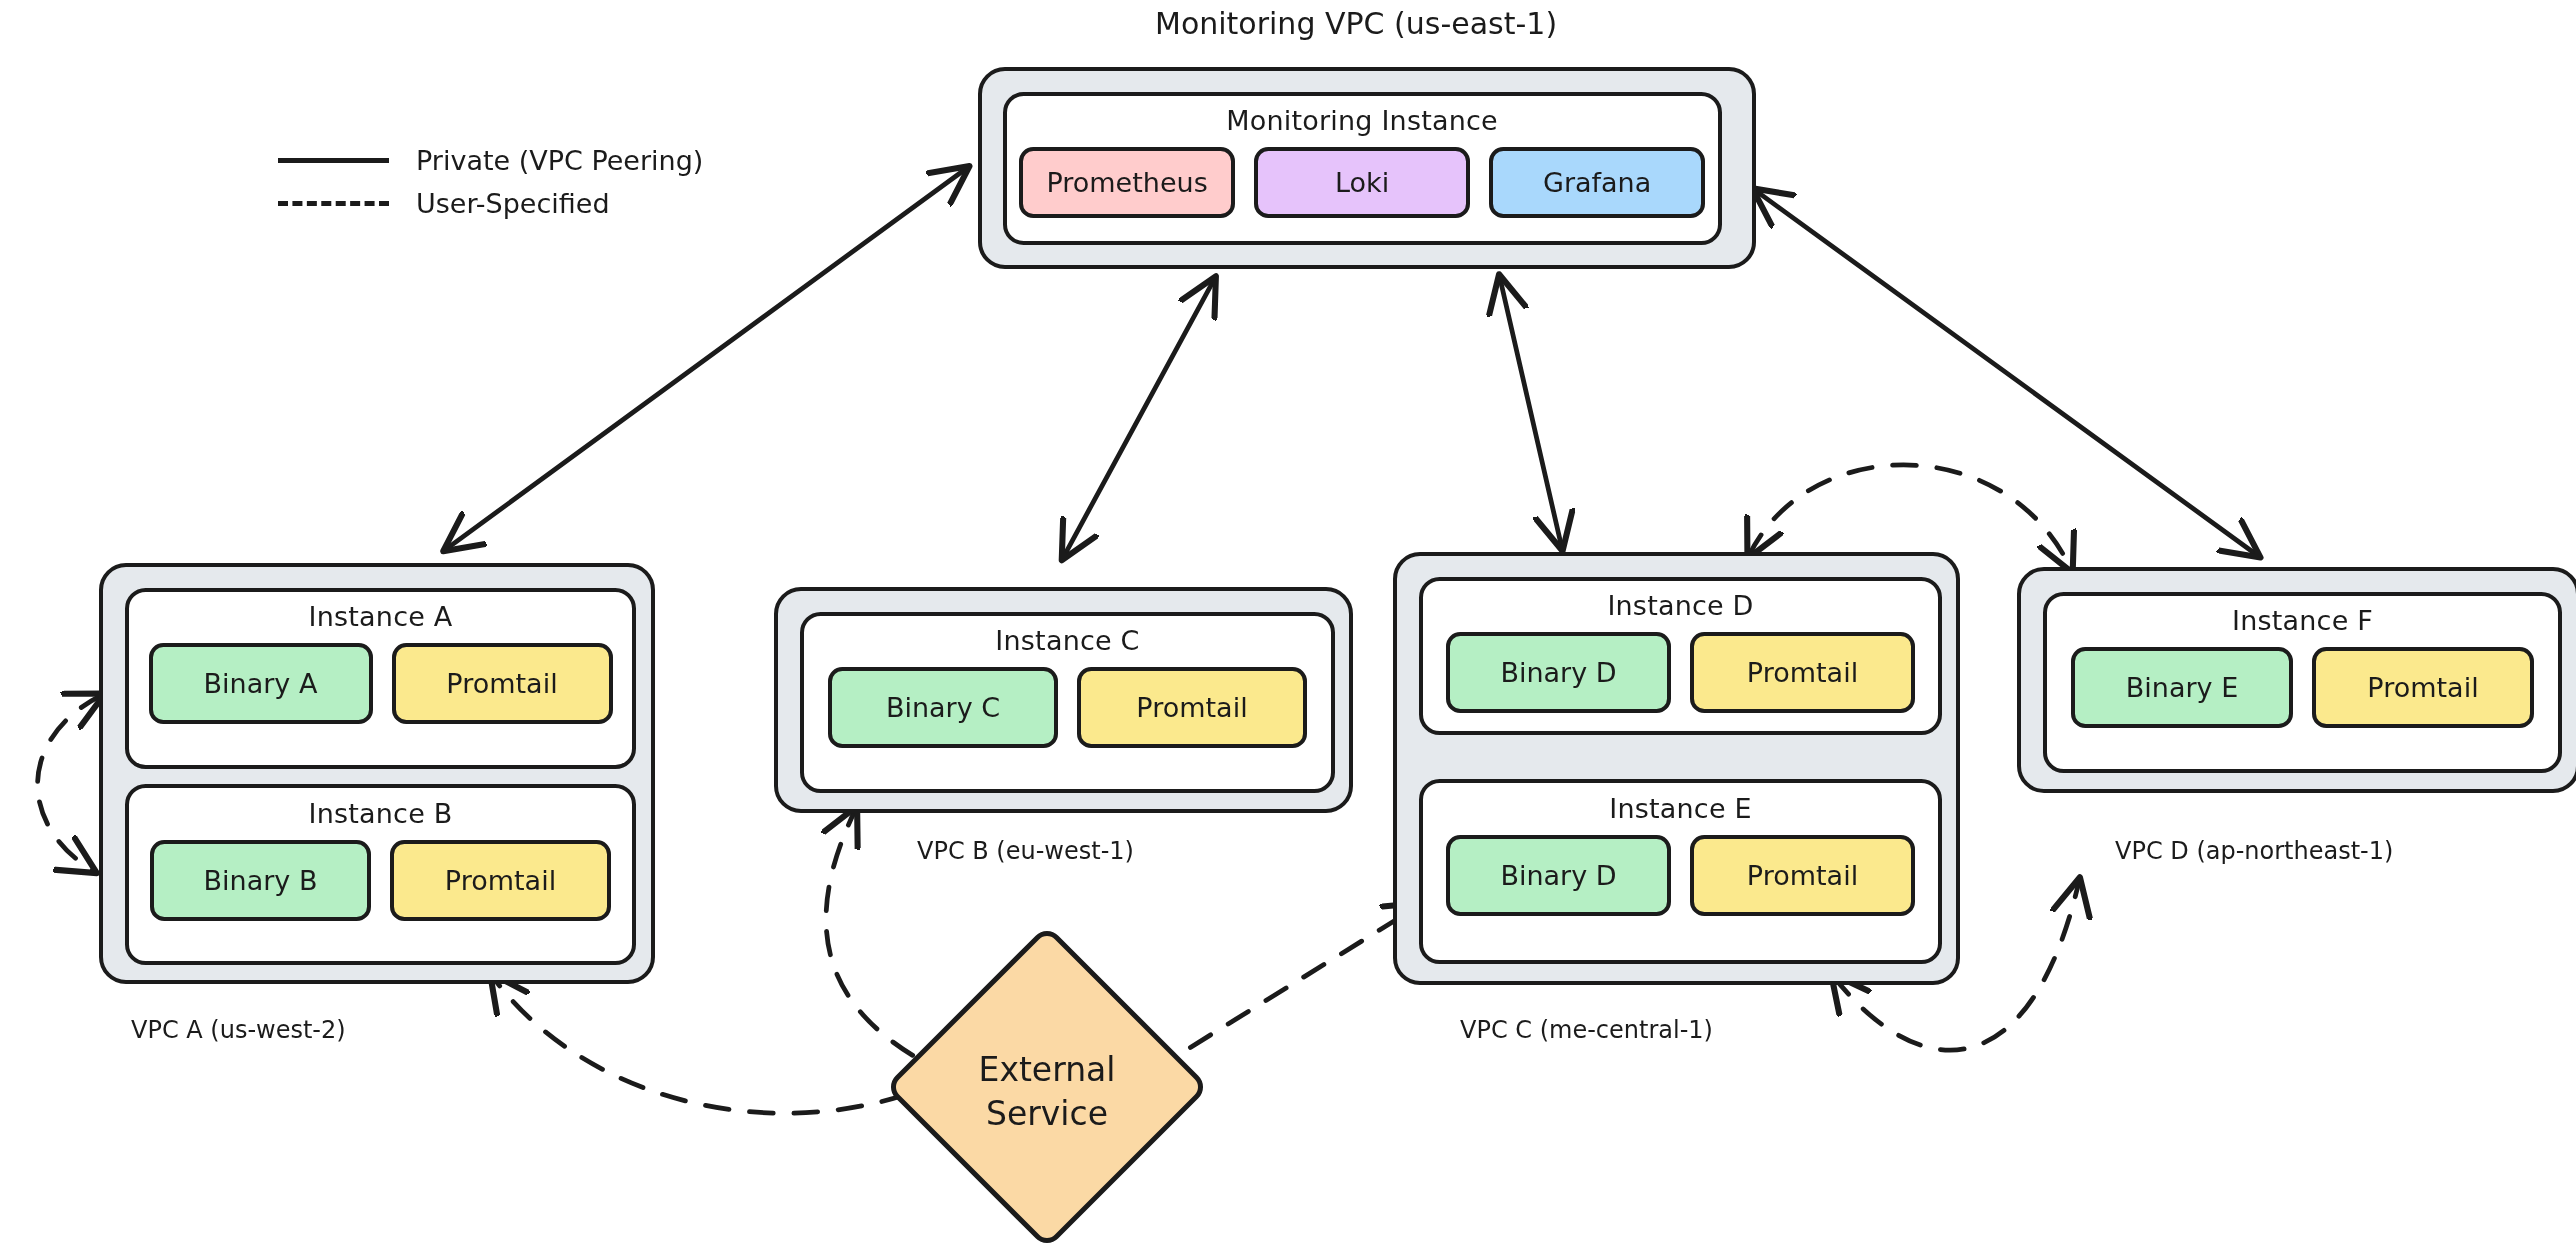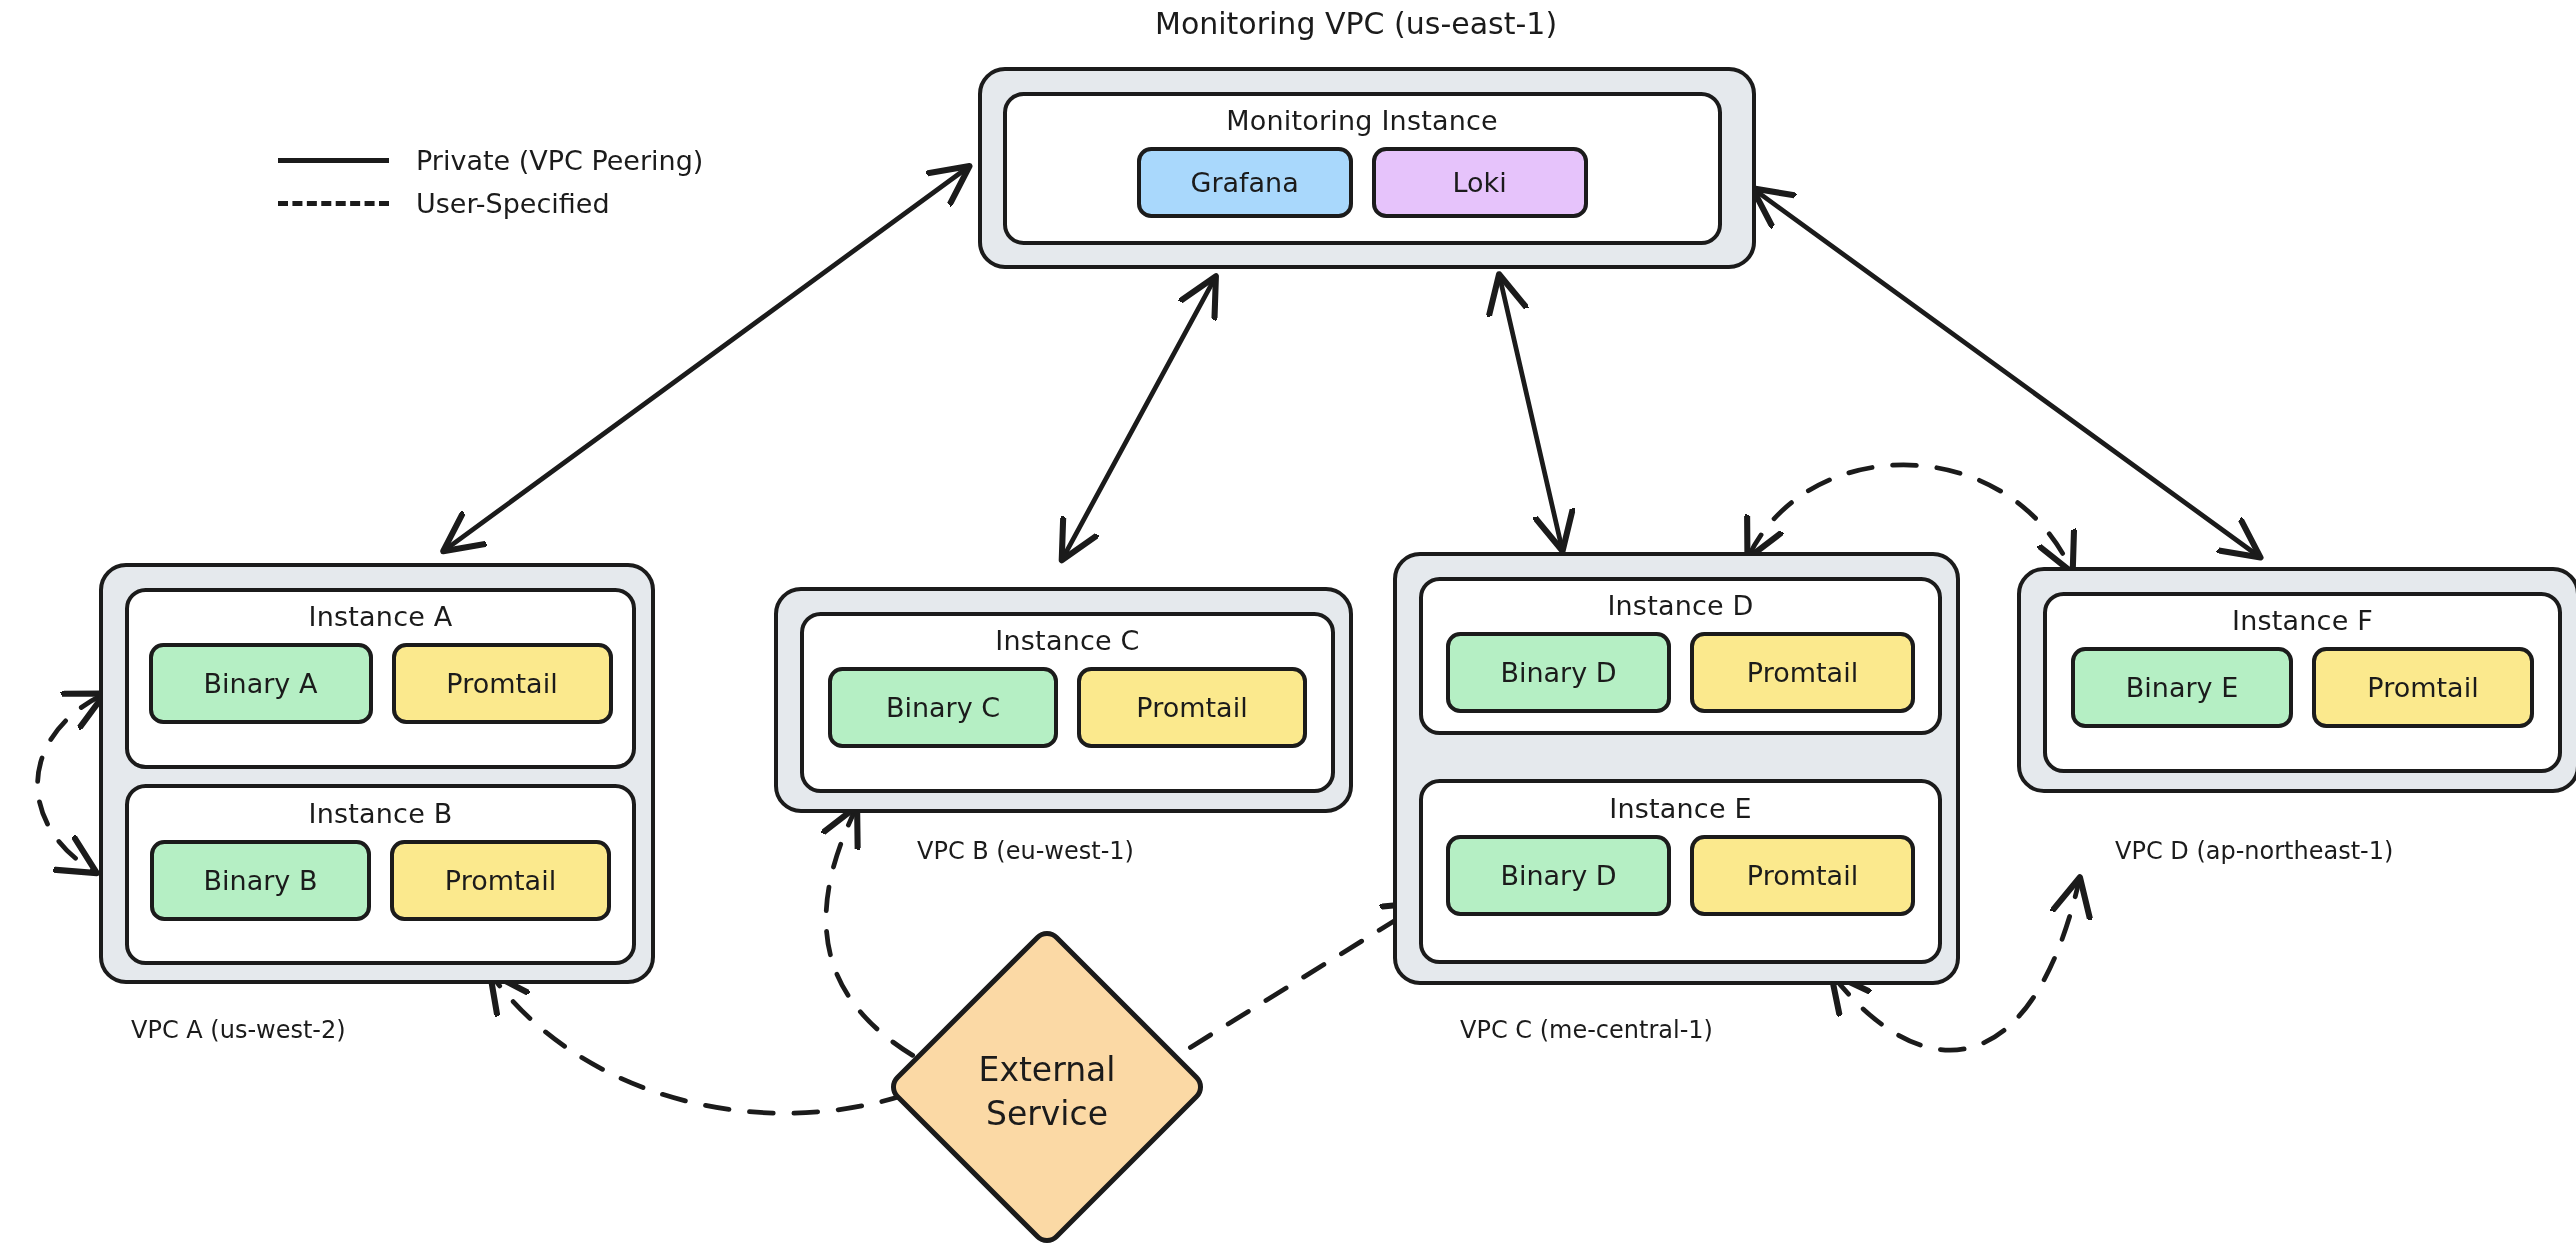--- a/index.html
+++ b/index.html
@@ -87,22 +87,23 @@
       <span class="legend-text">User-Specified</span>
     </div>
   </div>
 
   <div class="top-label" style="left:1155px;top:6.3px;">Monitoring VPC (us-east-1)</div>
 
   <div class="vpc" style="left:978px;top:67px;width:778px;height:202px;">
     <div class="inst" style="left:20.6px;top:20.6px;width:719px;height:153px;">
       <div class="inst-title">Monitoring Instance</div>
       <div class="inst-row">
+        <div class="chip pink" style="width:216px;height:71px;">Prometheus</div>
+        <div class="chip purple" style="width:216px;height:71px;">Loki</div>
         <div class="chip blue" style="width:216px;height:71px;">Grafana</div>
-        <div class="chip purple" style="width:216px;height:71px;">Loki</div>
       </div>
     </div>
   </div>
 
   <div class="vpc" style="left:99px;top:563px;width:556px;height:421px;">
     <div class="inst" style="left:22px;top:20.6px;width:511px;height:181px;">
       <div class="inst-title">Instance A</div>
       <div class="inst-row">
         <div class="chip green" style="width:224px;height:81px;">Binary A</div>
         <div class="chip yellow" style="width:221px;height:81px;">Promtail</div>

